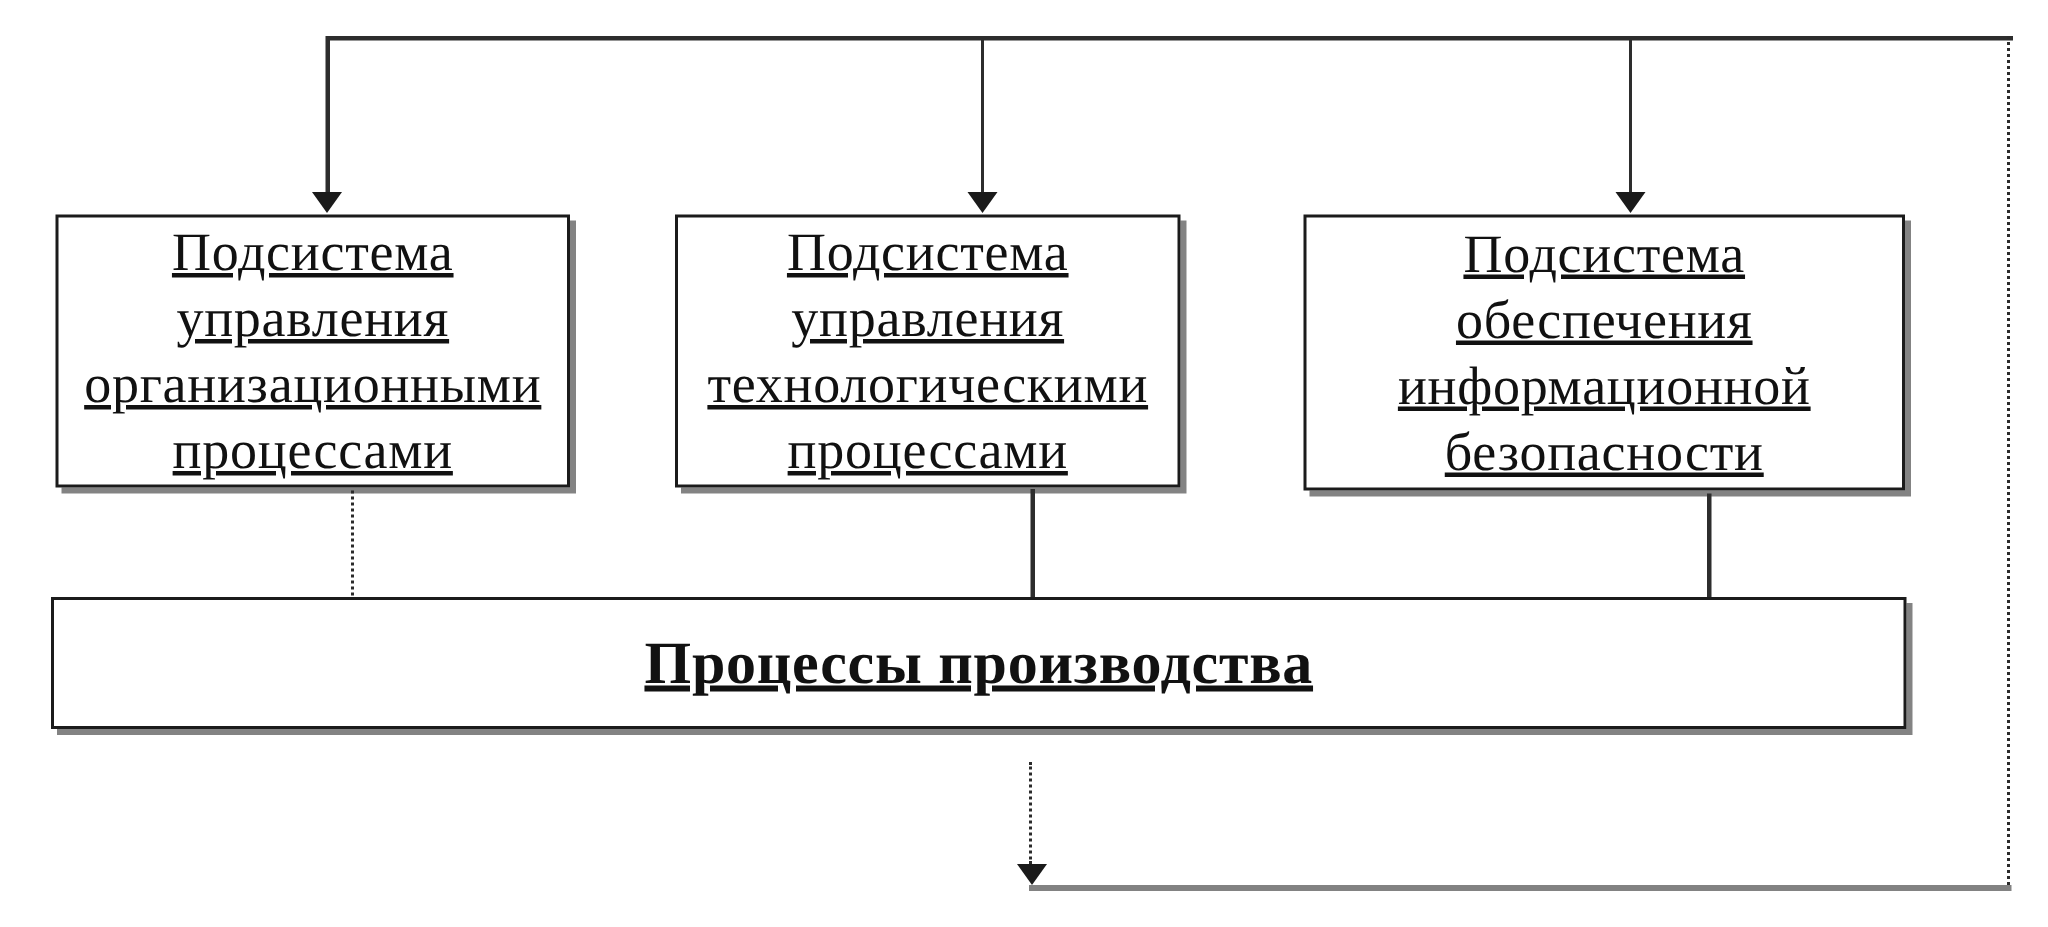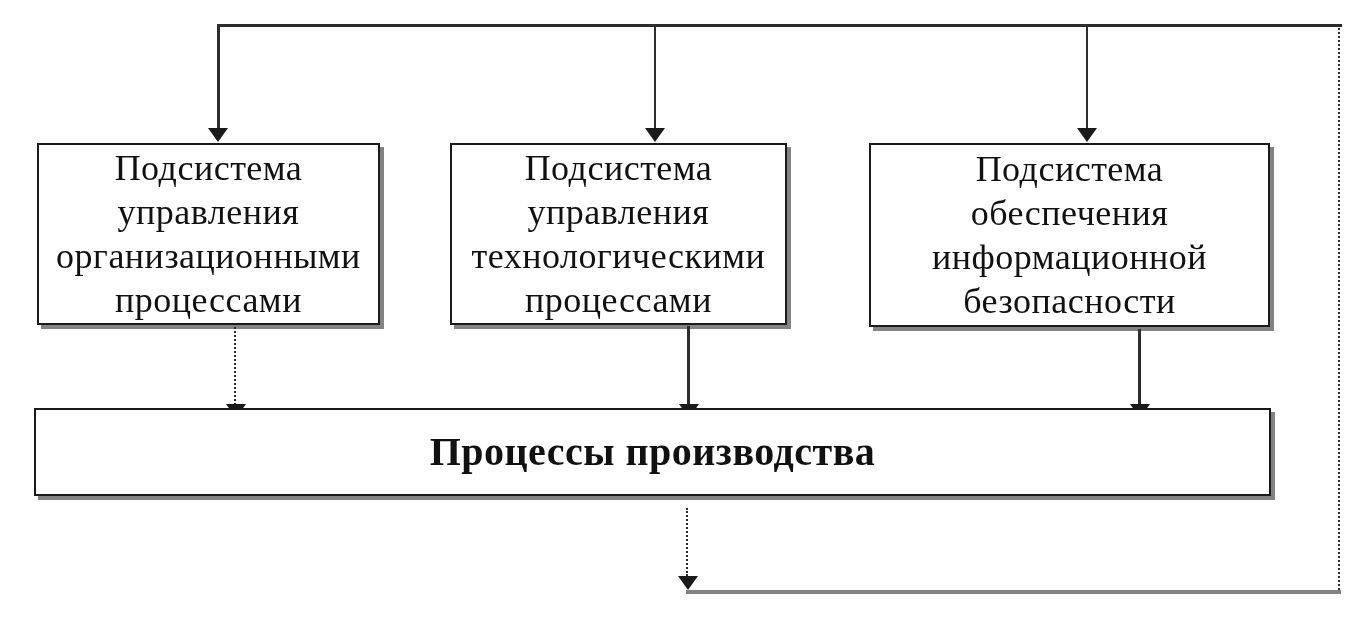--- a/index.html
+++ b/index.html
@@ -52,20 +52,21 @@
     align-items: center;
     justify-content: center;
     text-align: center;
     color: #111111;
   }
   .node-box .box-text {
     white-space: pre-line;
     font-size: 36px;
     line-height: 44px;
     letter-spacing: 0.5px;
+    text-decoration: underline;
   }
   #production-box .box-text {
     font-size: 40px;
     line-height: 46px;
     font-weight: bold;
     white-space: pre-line;
   }
 </style>
 </head>
 <body>
@@ -110,20 +111,20 @@
 
   <div class="vline-dotted" style="left:234px; top:327px; height:78px;"></div>
   <div class="arrowhead-down" style="left:226px; top:404px;"></div>
 
   <div class="vline-dark" style="left:687px; top:326px; width:3px; height:79px;"></div>
   <div class="arrowhead-down" style="left:679px; top:404px;"></div>
 
   <div class="vline-dark" style="left:1138px; top:329px; width:3px; height:76px;"></div>
   <div class="arrowhead-down" style="left:1130px; top:404px;"></div>
 
-  <div class="node-box" id="production-box" style="left:34px; top:408px; width:1233px; height:84px;">
+  <div class="node-box" id="production-box" style="left:34px; top:398px; width:1233px; height:84px;">
     <div class="box-text">Процессы производства</div>
   </div>
 
   <div class="vline-dotted" style="left:686px; top:508px; height:68px;"></div>
   <div class="arrowhead-down" style="left:678px; top:576px;"></div>
 
 </div>
 
 </body></html>

